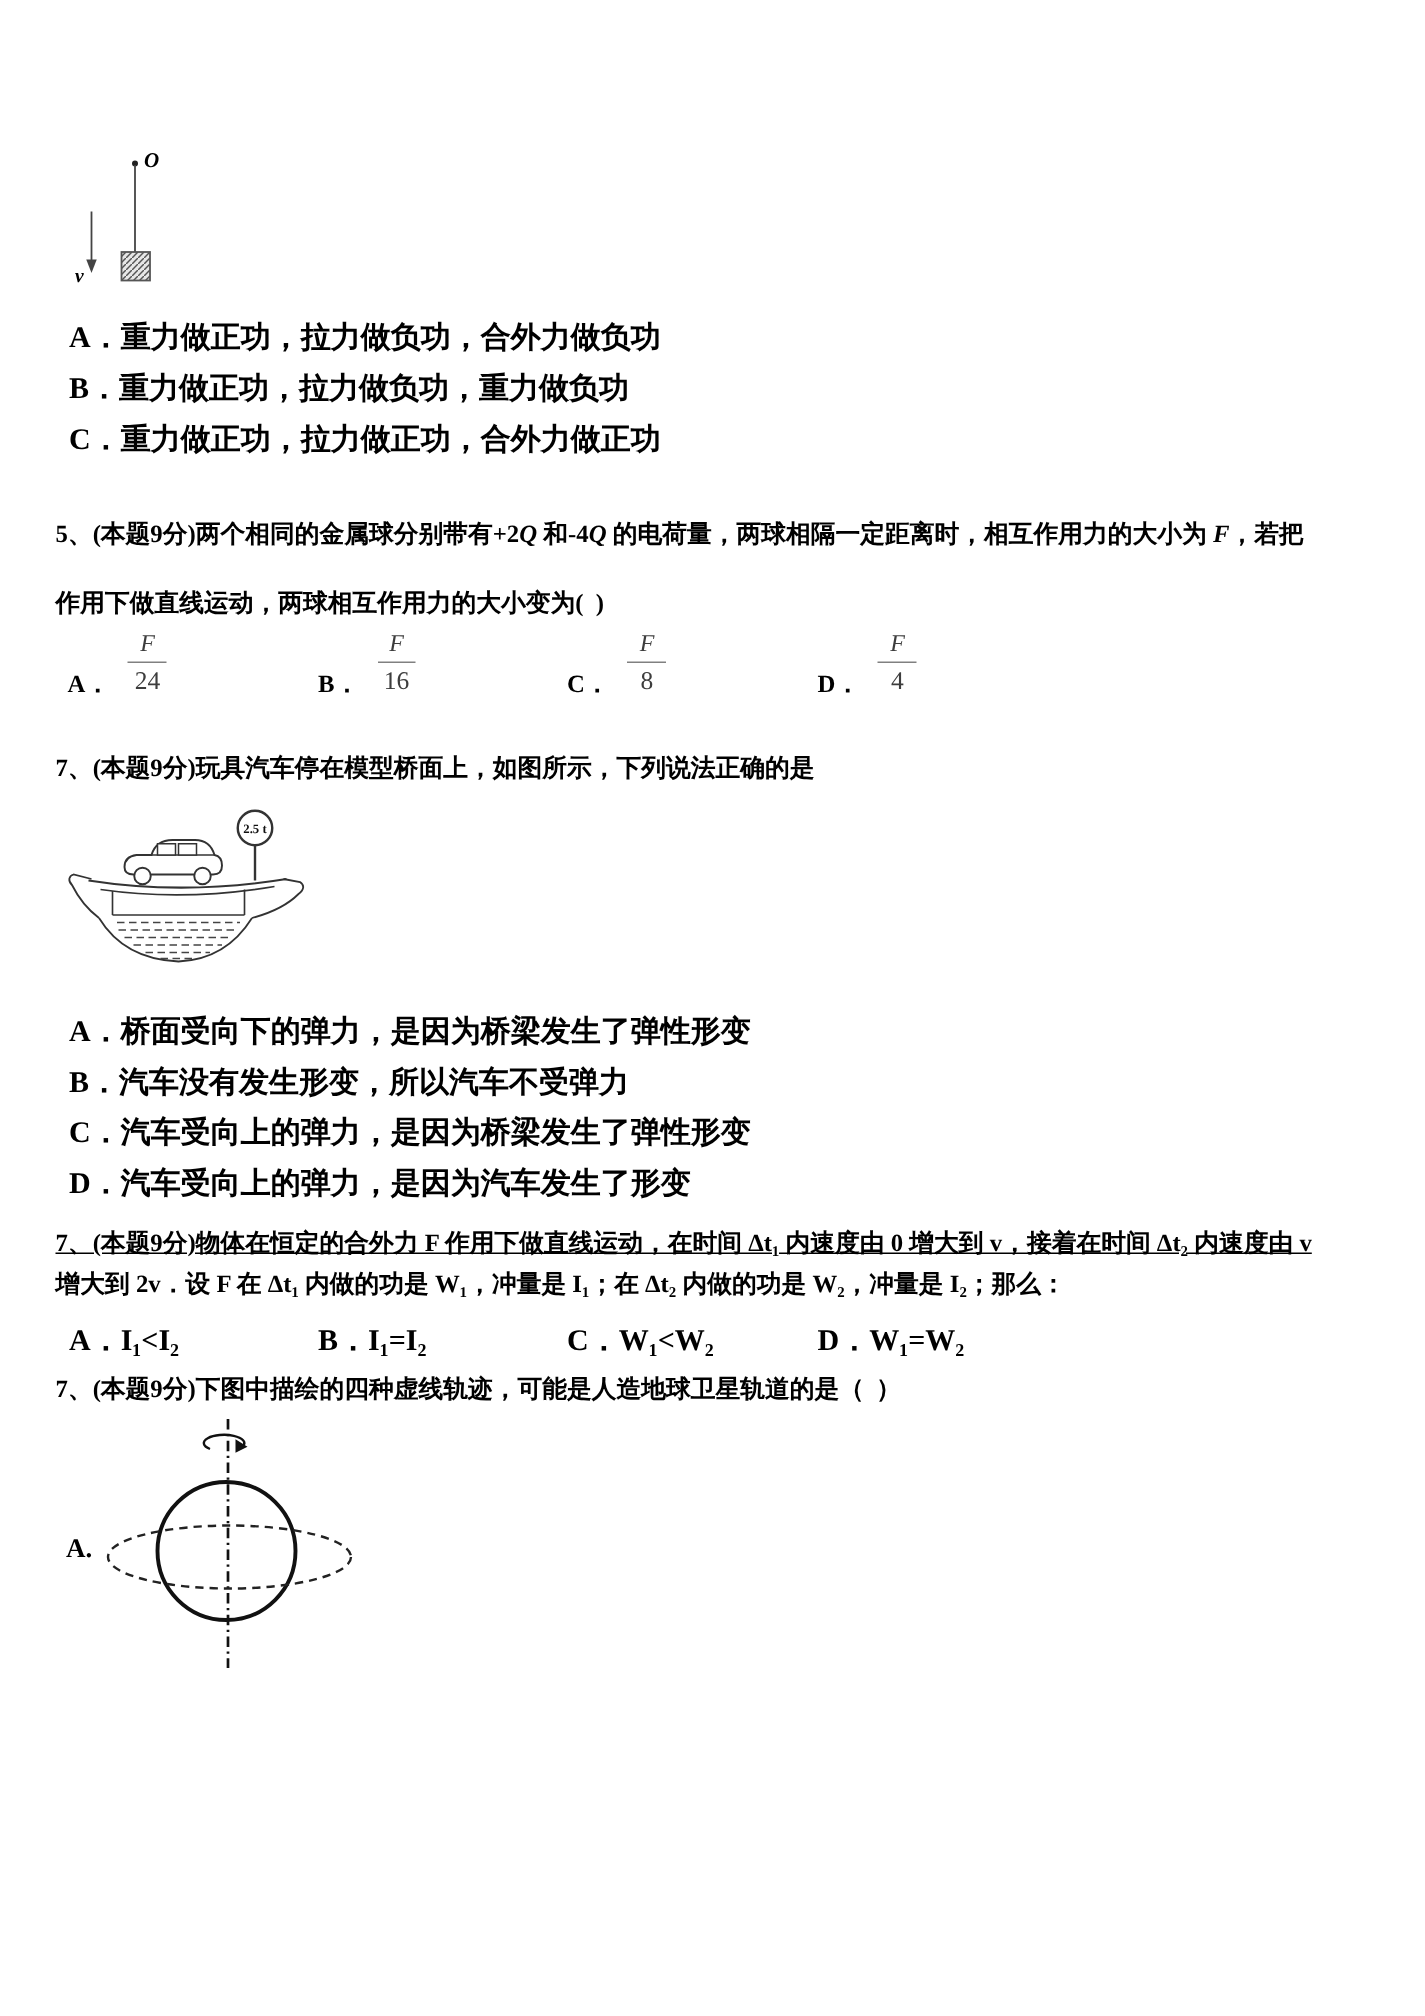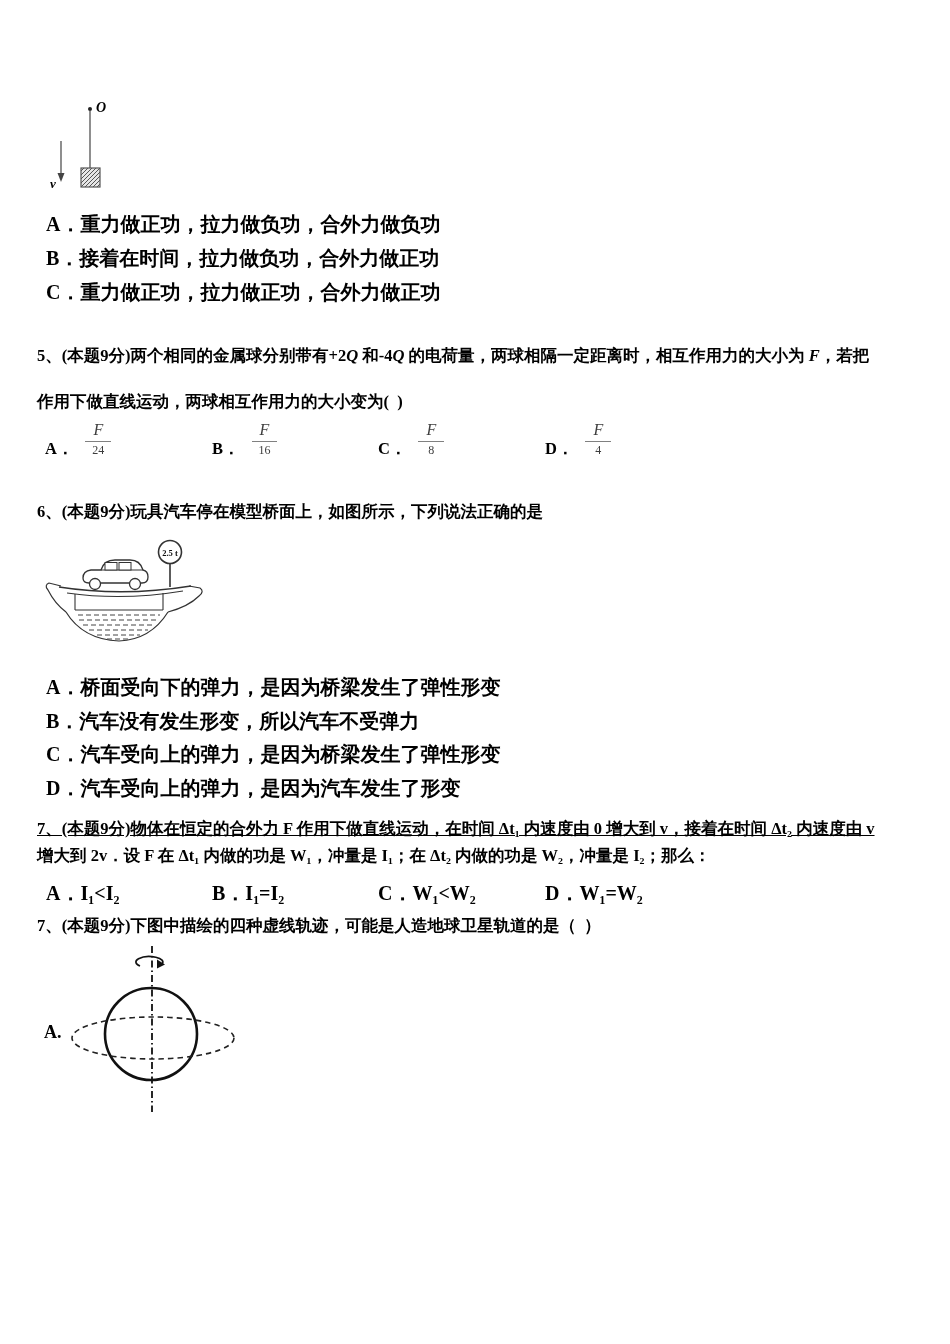--- a/index.html
+++ b/index.html
@@ -8,21 +8,21 @@
     background:#ffffff;overflow:hidden;
     font-family:"Liberation Serif","DejaVu Serif",serif;color:#000;
   }
   .t{position:absolute;font-size:16.5px;font-weight:700;white-space:pre;line-height:1.2;}
   .opt{position:absolute;font-size:20px;font-weight:700;white-space:pre;}
   .it{font-style:italic;}
   .fr-item{position:absolute;display:flex;align-items:flex-end;}
   .fr-letter{font-size:16.5px;font-weight:700;margin-right:12px;line-height:1.1;}
   .frac{display:flex;flex-direction:column;align-items:center;color:#3d3d3d;}
   .frac .num{font-style:italic;font-size:16px;padding:0 8px 1px 8px;border-bottom:1.6px solid #808080;line-height:1.25;}
-  .frac .den{font-size:12px;line-height:1.3;padding-top:1px;}
+  .frac .den{font-size:17px;line-height:1.3;padding-top:1px;}
   svg{position:absolute;overflow:visible;}
   .figlabel{position:absolute;font-size:17px;font-weight:700;}
 </style>
 </head>
 <body>
 
 <div class="page">
 
   <svg style="left:40px;top:92px;" width="120" height="105" viewBox="0 0 120 105">
     <defs>
@@ -34,21 +34,21 @@
     <line x1="50" y1="18" x2="50" y2="76" stroke="#444" stroke-width="1.2"></line>
     <rect x="41" y="76" width="19" height="19" fill="#e6e6e6" stroke="#555" stroke-width="1.2"></rect>
     <rect x="41" y="76" width="19" height="19" fill="url(#hatch)" stroke="none"></rect>
     <line x1="21" y1="49" x2="21" y2="83" stroke="#444" stroke-width="1.2"></line>
     <polygon points="17.5,81 24.5,81 21,90" fill="#444"></polygon>
   </svg>
   <div class="figlabel it" style="left:96px;top:100px;font-size:14px;">O</div>
   <div class="figlabel it" style="left:50px;top:176px;font-size:13px;">v</div>
 
   <div class="opt" style="left:46px;top:211px;"><span>A．</span><span>重力做正功，拉力做负功，合外力做负功</span></div>
-  <div class="opt" style="left:46px;top:245px;"><span>B．</span><span>接着在时间，拉力做负功，合外力做正功</span></div>
+  <div class="opt" style="left:46px;top:245px;"><span>B．</span><span>重力做正功，拉力做负功，重力做负功</span></div>
   <div class="opt" style="left:46px;top:279px;"><span>C．</span><span>重力做正功，拉力做正功，合外力做正功</span></div>
 
   <div class="t" style="left:37px;top:346px;"><span>5、(本题9分)两个相同的金属球分别带有+2</span><span class="it">Q</span><span> 和-4</span><span class="it">Q</span><span> 的电荷量，两球相隔一定距离时，相互作用力的大小为 </span><span class="it">F</span><span>，若把</span></div>
   <div class="t" style="left:37px;top:392px;">作用下做直线运动，两球相互作用力的大小变为(  )</div>
 
   <div class="fr-item" style="left:45px;top:420px;">
     <span class="fr-letter">A．</span>
     <span class="frac">
         <span class="num">F</span>
         <span class="den">24</span>
@@ -69,21 +69,21 @@
       </span>
   </div>
   <div class="fr-item" style="left:545px;top:420px;">
     <span class="fr-letter">D．</span>
     <span class="frac">
         <span class="num">F</span>
         <span class="den">4</span>
       </span>
   </div>
 
-  <div class="t" style="left:37px;top:502px;">6、(本题9分)玩具汽车停在模型桥面上，如图所示，下列说法正确的是</div>
+  <div class="t" style="left:37px;top:502px;">7、(本题9分)玩具汽车停在模型桥面上，如图所示，下列说法正确的是</div>
 
   <svg style="left:45px;top:528px;" width="160" height="135" viewBox="0 0 160 135">
 
     <path d="M16,58 L4,55 C1,56 0,59 3,62 C7,70 13,78 21,84" fill="none" stroke="#333" stroke-width="1.2"></path>
     <path d="M144,58 L155,60 C158,62 158,65 154,68 C148,74 138,80 123,84" fill="none" stroke="#333" stroke-width="1.2"></path>
 
     <path d="M14,59 Q78,69 146,58" fill="none" stroke="#333" stroke-width="1.4"></path>
     <path d="M22,65 Q78,73 138,63" fill="none" stroke="#333" stroke-width="1.1"></path>
 
     <line x1="30" y1="66" x2="30" y2="82" stroke="#333" stroke-width="1.1"></line>

